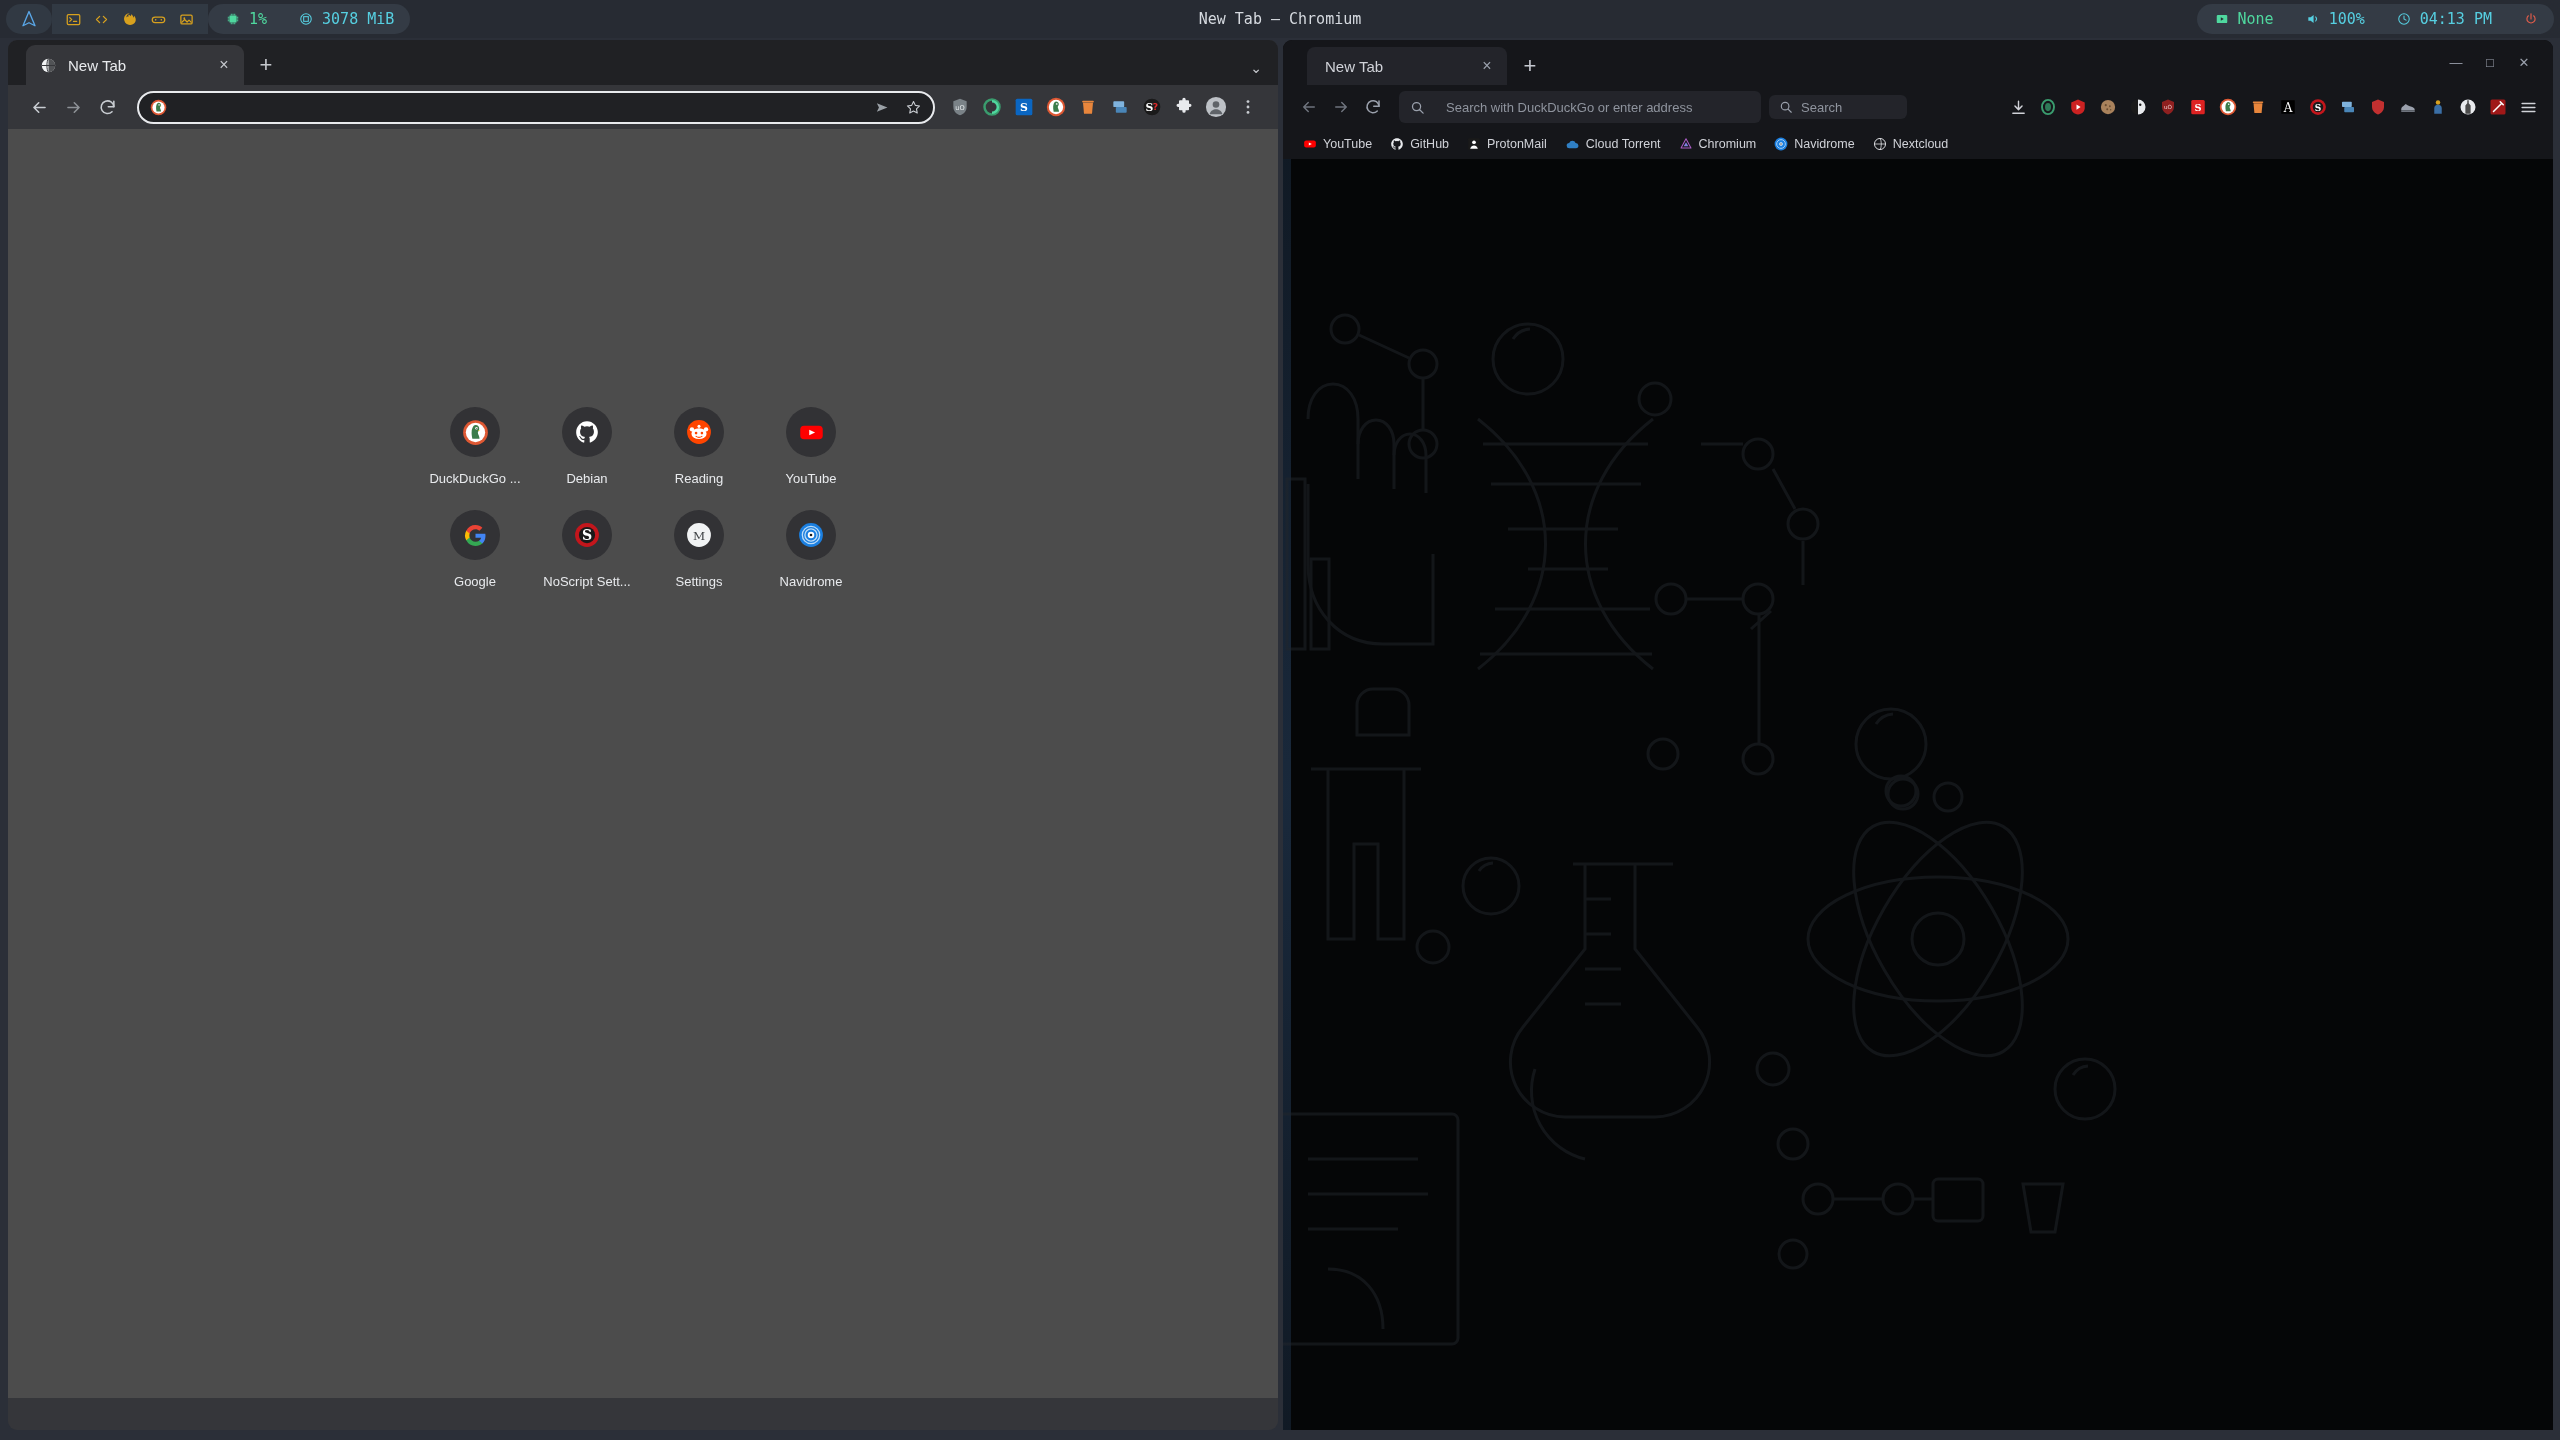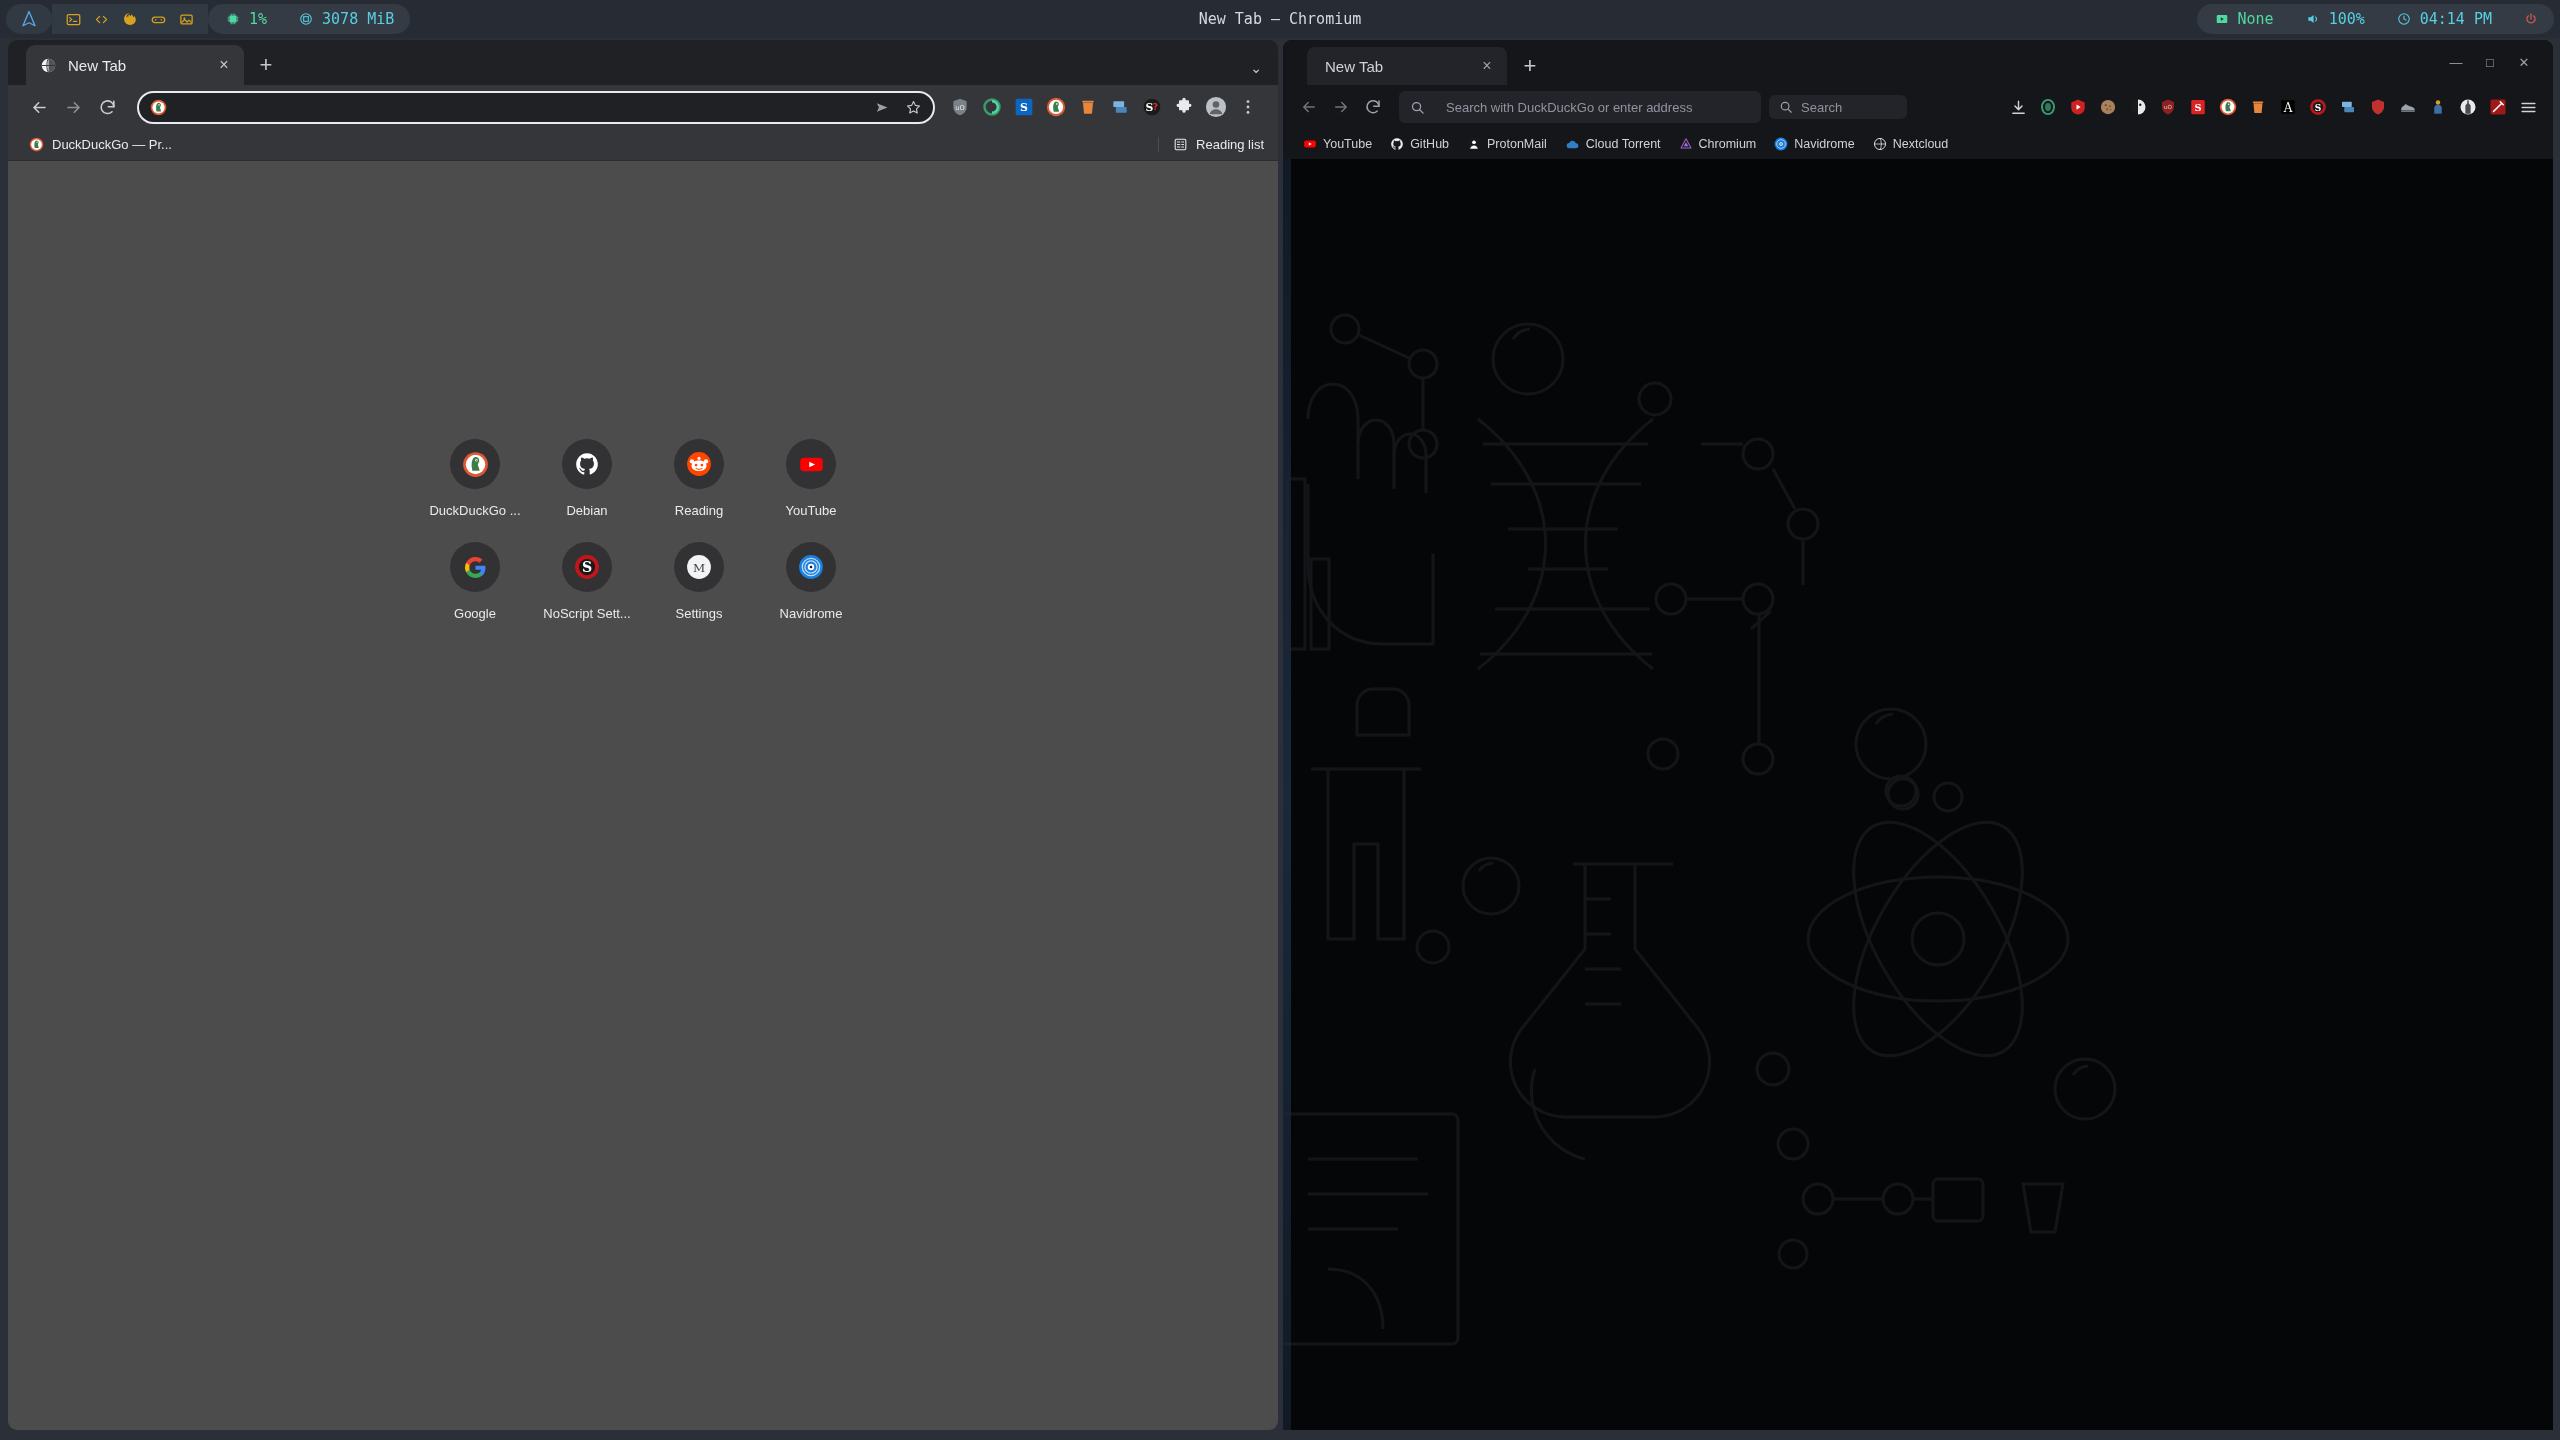--- a/index.html
+++ b/index.html
@@ -258,21 +258,21 @@
       </span>
       <span class="vol-txt">100%</span>
     </div>
     <div class="pill mid">
       <span>
         <svg width="14" height="14" viewBox="0 0 24 24">
             <circle cx="12" cy="12" r="9" fill="none" stroke="#56cfe1" stroke-width="1.8"></circle>
             <path d="M12 7v5l3.5 2" stroke="#56cfe1" stroke-width="1.8" fill="none" stroke-linecap="round"></path>
           </svg>
       </span>
-      <span class="clock-txt">04:14 PM</span>
+      <span class="clock-txt">04:13 PM</span>
     </div>
     <div class="pill last">
       <span>
         <svg width="14" height="14" viewBox="0 0 24 24">
             <path d="M12 3v9" stroke="#e05c4a" stroke-width="2" stroke-linecap="round"></path>
             <path d="M7.5 6.5a7 7 0 1 0 9 0" stroke="#e05c4a" stroke-width="2" fill="none" stroke-linecap="round"></path>
           </svg>
       </span>
     </div>
   </div>
@@ -400,42 +400,20 @@
       <div class="cr-ext">
         <svg width="20" height="20" viewBox="0 0 24 24">
             <circle cx="12" cy="5.5" r="1.7" fill="#c8ccd1"></circle>
             <circle cx="12" cy="12" r="1.7" fill="#c8ccd1"></circle>
             <circle cx="12" cy="18.5" r="1.7" fill="#c8ccd1"></circle>
           </svg>
       </div>
     </div>
   </div>
 
-  <div class="cr-bookmarks">
-    <div class="cr-bm">
-      <span>
-        <svg width="15" height="15" viewBox="0 0 24 24">
-            <circle cx="12" cy="12" r="11" fill="#de5833"></circle>
-            <circle cx="12" cy="12" r="8.6" fill="#fff"></circle>
-            <path d="M12 5.4c2.3 0 3.6 1.7 3.3 3.6-.2 1.5-1.2 2-1.2 3 0 1.6 1.5 3.3 1.5 5.6H9.2c-.5-2.6-.8-4.8-.6-6.6.2-2.3 1.4-5.6 3.4-5.6z" fill="#3b7c4a"></path>
-            <circle cx="12.9" cy="8.3" r="1" fill="#fff"></circle>
-          </svg>
-      </span>
-      <span>DuckDuckGo — Pr...</span>
-    </div>
-    <div class="cr-reading">
-      <span>
-        <svg width="15" height="15" viewBox="0 0 24 24">
-            <rect x="3.5" y="3.5" width="17" height="17" rx="2" fill="none" stroke="#e8eaed" stroke-width="1.7"></rect>
-            <path d="M7 8h4M7 12h4M7 16h4M14 8h3M14 12h3M14 16h3" stroke="#e8eaed" stroke-width="1.5" stroke-linecap="round"></path>
-          </svg>
-      </span>
-      <span>Reading list</span>
-    </div>
-  </div>
 
   <div class="cr-content">
     <div class="cr-tiles">
 
       <div class="cr-tile">
         <div class="cr-tile-ico">
           <svg width="27" height="27" viewBox="0 0 24 24">
               <circle cx="12" cy="12" r="11" fill="#de5833"></circle>
               <circle cx="12" cy="12" r="8.6" fill="#fff"></circle>
               <path d="M12 5.4c2.3 0 3.6 1.7 3.3 3.6-.2 1.5-1.2 2-1.2 3 0 1.6 1.5 3.3 1.5 5.6H9.2c-.5-2.6-.8-4.8-.6-6.6.2-2.3 1.4-5.6 3.4-5.6z" fill="#3b7c4a"></path>

